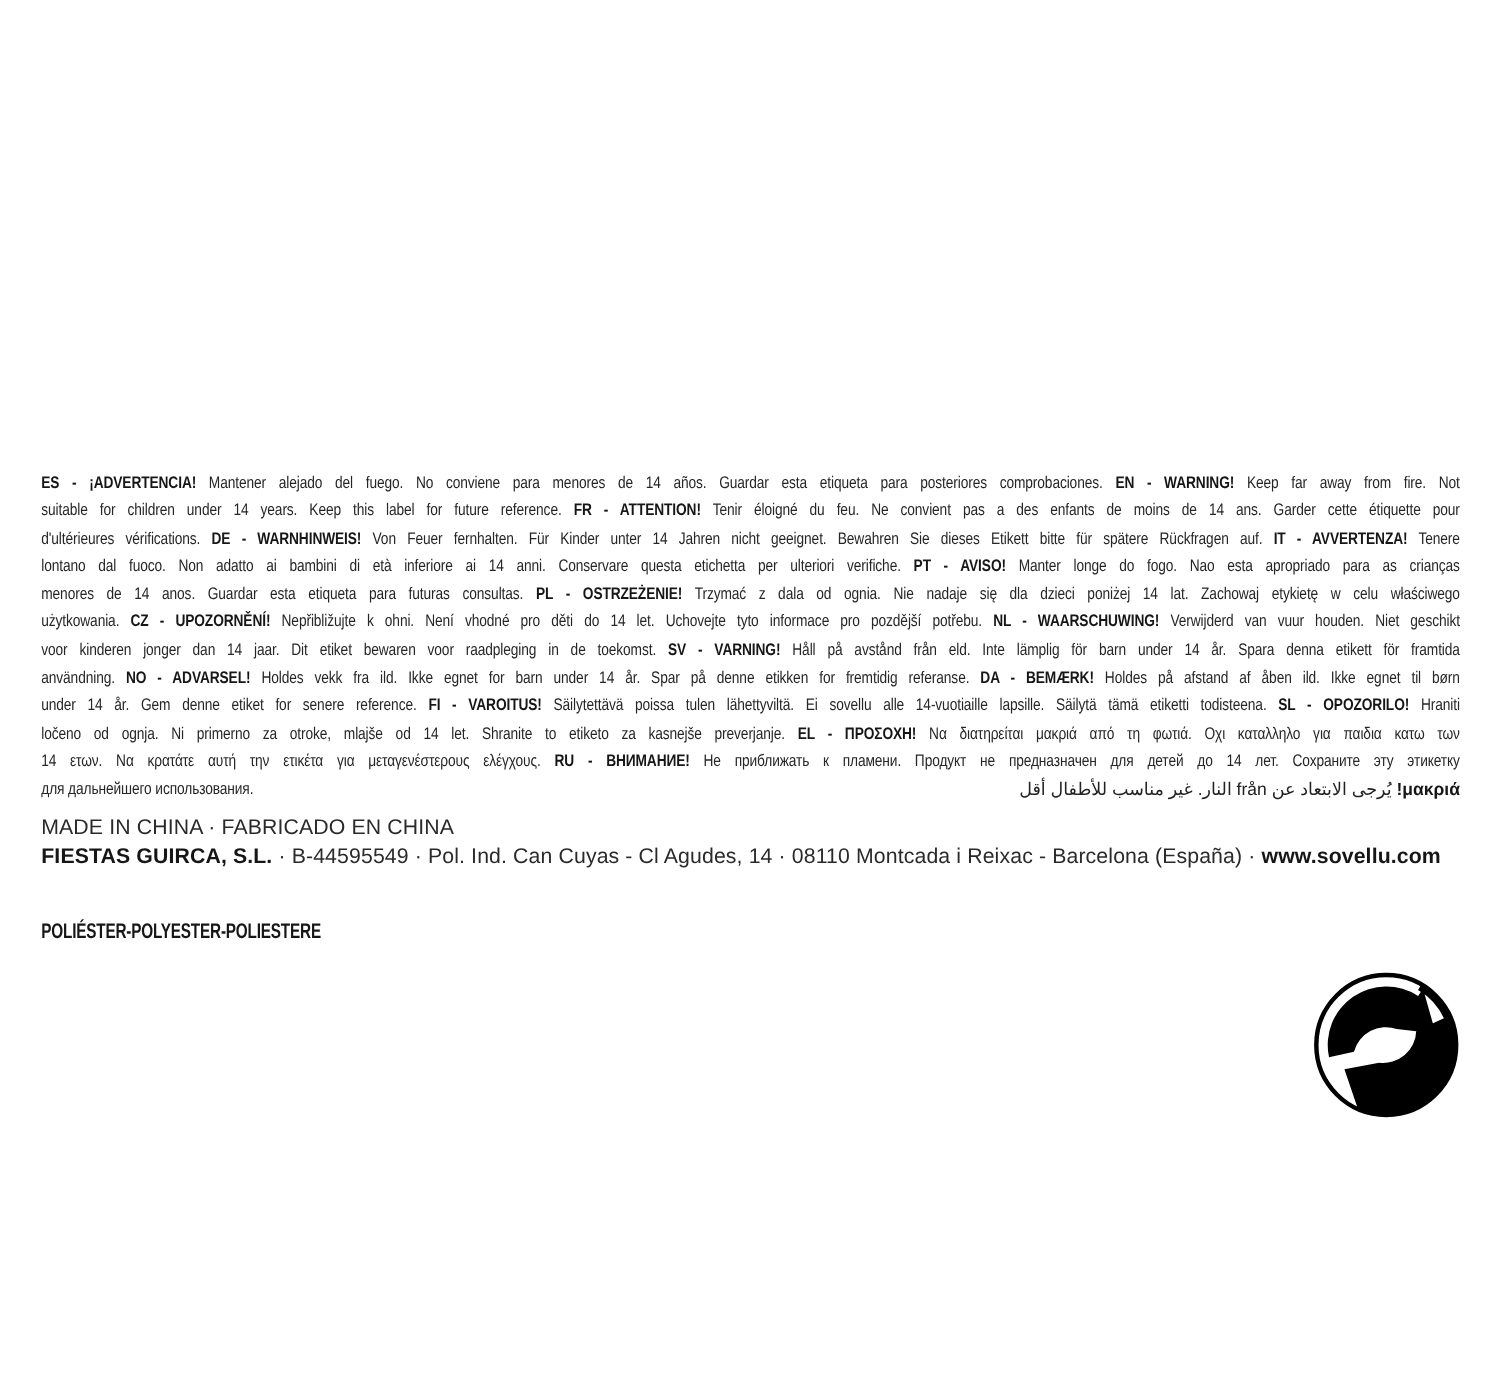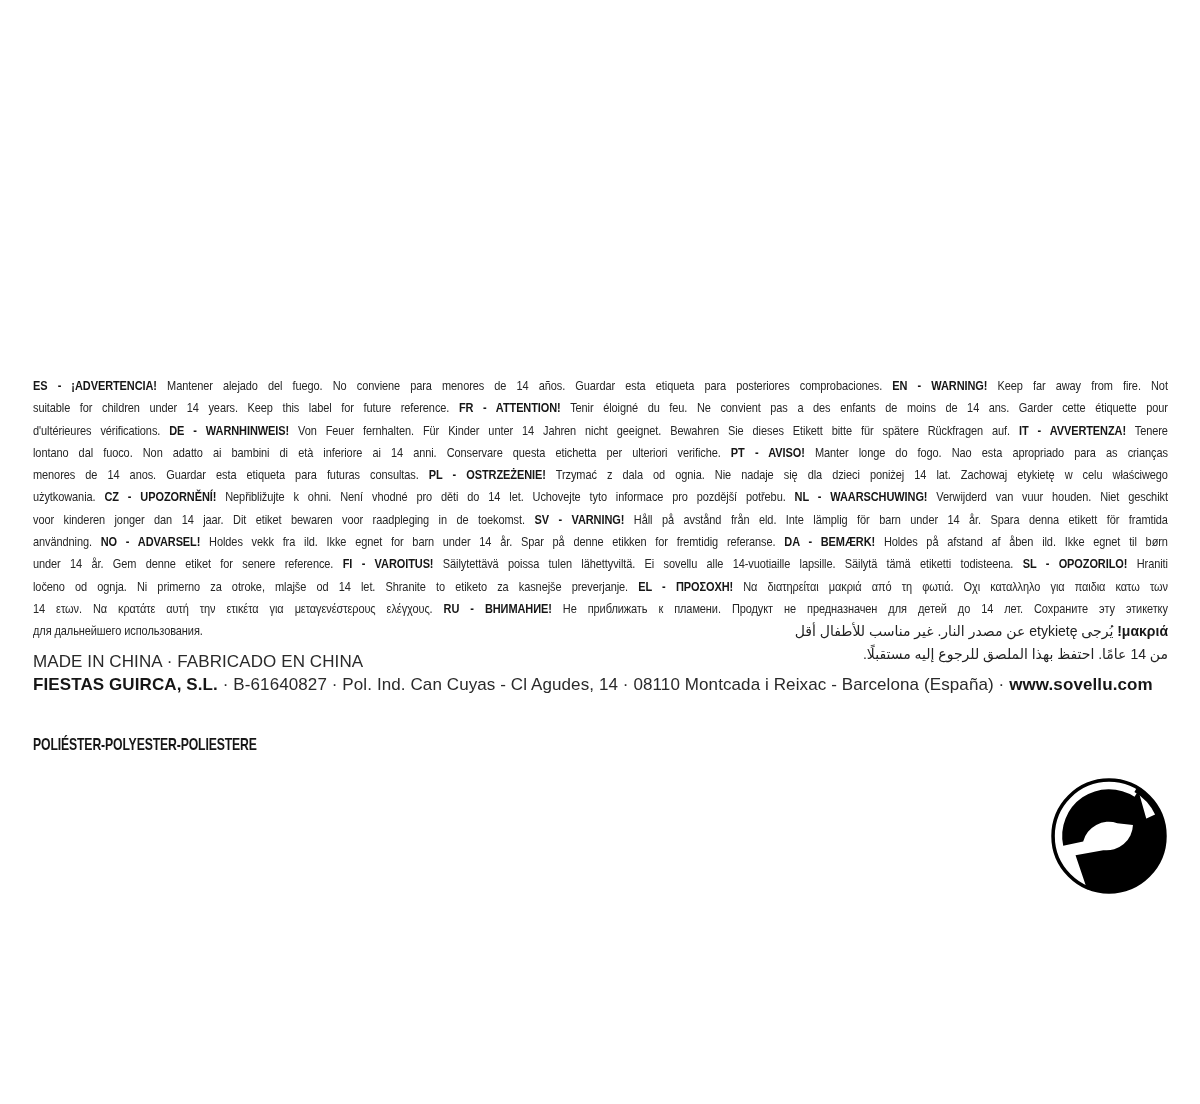--- a/index.html
+++ b/index.html
@@ -102,27 +102,26 @@
       <div class="wline"><span>użytkowania. </span><span class="b">CZ - UPOZORNĚNÍ!</span><span> Nepřibližujte k ohni. Není vhodné pro děti do 14 let. Uchovejte tyto informace pro pozdější potřebu. </span><span class="b">NL - WAARSCHUWING!</span><span> Verwijderd van vuur houden. Niet geschikt</span></div>
       <div class="wline"><span>voor kinderen jonger dan 14 jaar. Dit etiket bewaren voor raadpleging in de toekomst. </span><span class="b">SV - VARNING!</span><span> Håll på avstånd från eld. Inte lämplig för barn under 14 år. Spara denna etikett för framtida</span></div>
       <div class="wline"><span>användning. </span><span class="b">NO - ADVARSEL!</span><span> Holdes vekk fra ild. Ikke egnet for barn under 14 år. Spar på denne etikken for fremtidig referanse. </span><span class="b">DA - BEMÆRK!</span><span> Holdes på afstand af åben ild. Ikke egnet til børn</span></div>
       <div class="wline"><span>under 14 år. Gem denne etiket for senere reference. </span><span class="b">FI - VAROITUS!</span><span> Säilytettävä poissa tulen lähettyviltä. Ei sovellu alle 14-vuotiaille lapsille. Säilytä tämä etiketti todisteena. </span><span class="b">SL - OPOZORILO!</span><span> Hraniti</span></div>
       <div class="wline"><span>ločeno od ognja. Ni primerno za otroke, mlajše od 14 let. Shranite to etiketo za kasnejše preverjanje. </span><span class="b">EL - ΠΡΟΣΟΧΗ!</span><span> Να διατηρείται μακριά από τη φωτιά. Οχι καταλληλο για παιδια κατω των</span></div>
       <div class="wline"><span>14 ετων. Να κρατάτε αυτή την ετικέτα για μεταγενέστερους ελέγχους. </span><span class="b">RU - ВНИМАНИЕ!</span><span> Не приближать к пламени. Продукт не предназначен для детей до 14 лет. Сохраните эту этикетку</span></div>
       <div class="wline no-just"><span>для дальнейшего использования.</span></div>
     </div>
 
   <div class="arabic-block">
-      <div class="aline"><span class="b">μακριά!</span><span> يُرجى etykietę عن مصدر النار. غير مناسب للأطفال أقل</span></div>
-      <div class="aline"><span>من 14 عامًا. احتفظ بهذا الملصق للرجوع إليه مستقبلًا.</span></div>
+      <div class="aline"><span class="b">μακριά!</span><span> يُرجى الابتعاد عن från النار. غير مناسب للأطفال أقل</span></div>
     </div>
 
   <div class="footer-line" id="made-line">MADE IN CHINA · FABRICADO EN CHINA</div>
 
-  <div class="footer-line" id="company-line"><span class="b">FIESTAS GUIRCA, S.L.</span><span> · B-61640827 · Pol. Ind. Can Cuyas - Cl Agudes, 14 · 08110 Montcada i Reixac - Barcelona (España) · </span><span class="b">www.sovellu.com</span></div>
+  <div class="footer-line" id="company-line"><span class="b">FIESTAS GUIRCA, S.L.</span><span> · B-44595549 · Pol. Ind. Can Cuyas - Cl Agudes, 14 · 08110 Montcada i Reixac - Barcelona (España) · </span><span class="b">www.sovellu.com</span></div>
 
   <div class="footer-line" id="material-line">POLIÉSTER-POLYESTER-POLIESTERE</div>
 
   <div class="green-dot">
     <svg viewBox="0 0 116 116" width="118" height="118" xmlns="http://www.w3.org/2000/svg">
 
       <circle cx="58" cy="58" r="55" fill="none" stroke="#000000" stroke-width="3.5"></circle>
 
       <path d="M 13.0,67.6
                A 46,46 0 0 1 83.1,19.4

